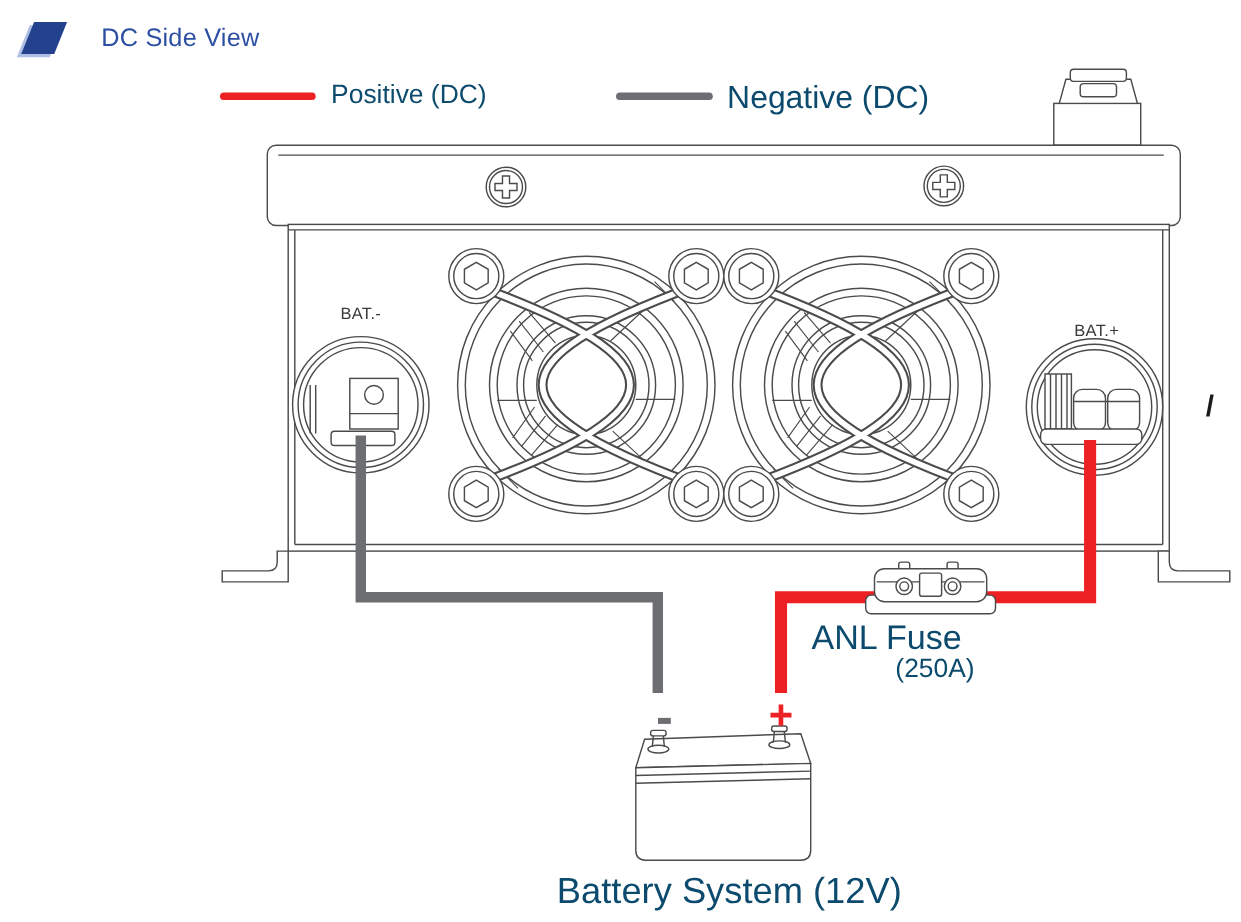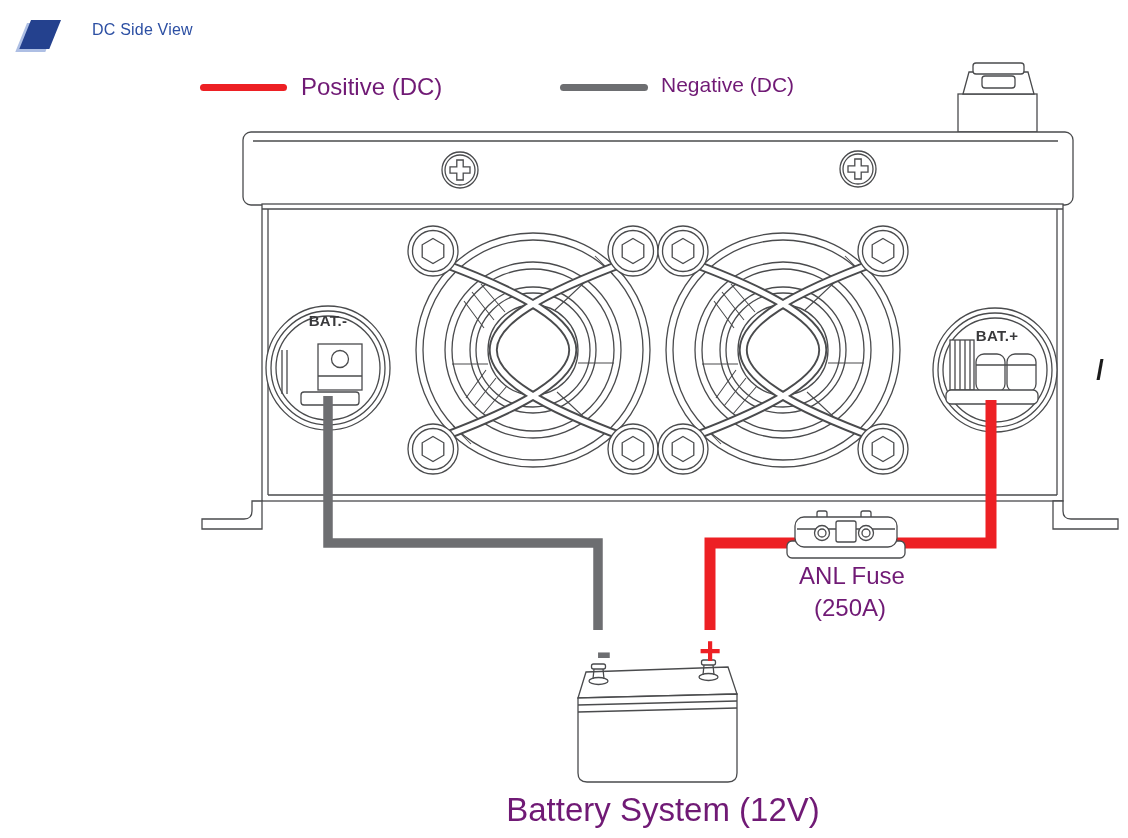--- a/index.html
+++ b/index.html
@@ -1,44 +1,44 @@
 <!DOCTYPE html>
 <html><head>
 <meta charset="utf-8">
 <style>
   html,body{margin:0;padding:0;}
   body{
     width:1128px;height:838px;position:relative;background:#ffffff;
     font-family:"Liberation Sans",sans-serif;overflow:hidden;
   }
   .abs{position:absolute;}
-  .lbl{position:absolute;color:#701a75;white-space:nowrap;}
-
-  
-  #title{left:92px;top:21px;font-size:16px;font-weight:500;color:#2C4FA3;letter-spacing:.2px;}
+  .lbl{position:absolute;color:#0c4a6e;white-space:nowrap;}
+
+  
+  #title{left:92px;top:21px;font-size:23px;font-weight:500;color:#2C4FA3;letter-spacing:.2px;}
   .title-icon-shadow{left:27px;top:23px;width:30px;height:29px;background:#AEBFE4;
     transform:skewX(-22deg);transform-origin:top left;}
   .title-icon{left:31px;top:20px;width:30px;height:29px;background:#24418E;
     transform:skewX(-22deg);transform-origin:top left;}
 
   
   .legend-bar{position:absolute;height:7px;border-radius:3.5px;}
   #legend-bar-pos{left:200px;top:84px;width:87px;background:#ED2024;}
   #legend-bar-neg{left:560px;top:84px;width:88px;background:#6D6E71;}
   #legend-pos-label{left:301px;top:73px;font-size:24px;}
-  #legend-neg-label{left:661px;top:73px;font-size:21px;text-align:center;}
-
-  
-  #bat-minus-label,#bat-plus-label{font-size:15px;font-weight:700;color:#39393B;
-    letter-spacing:.3px;transform:translateX(-50%);margin-top:35px;}
+  #legend-neg-label{left:661px;top:73px;font-size:29px;text-align:center;}
+
+  
+  #bat-minus-label,#bat-plus-label{font-size:15px;font-weight:400;color:#39393B;
+    letter-spacing:.3px;transform:translateX(-50%);}
   #bat-minus-label{left:328px;top:277px;}
   #bat-plus-label{left:997px;top:292px;}
 
   
-  #fuse-name{left:852px;top:562px;font-size:24px;transform:translateX(-50%);}
+  #fuse-name{left:806px;top:562px;font-size:31px;transform:translateX(-50%);}
   #fuse-rating{left:850px;top:594px;font-size:24px;transform:translateX(-50%);}
   #battery-label{left:663px;top:791px;font-size:33px;transform:translateX(-50%);}
   #batt-minus-symbol{left:604px;top:651px;font-size:46px;font-weight:900;color:#6D6E71;
     transform:translate(-50%,-50%);}
   #batt-plus-symbol{left:710px;top:651px;font-size:38px;font-weight:900;color:#ED2024;
     transform:translate(-50%,-50%);}
   #slash-mark{left:1100px;top:370px;font-size:27px;font-weight:700;color:#1B1B1B;
     transform:translate(-50%,-50%);}
 
   

